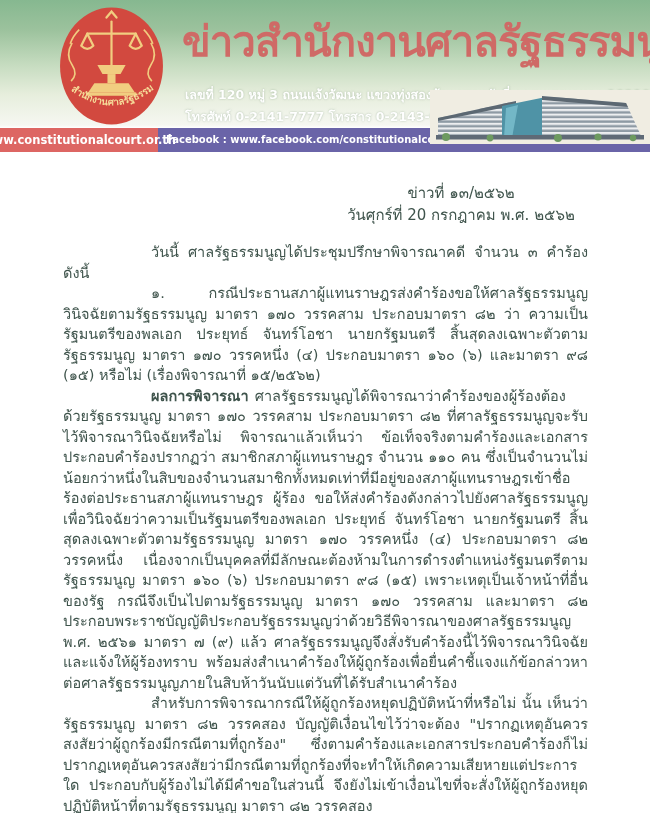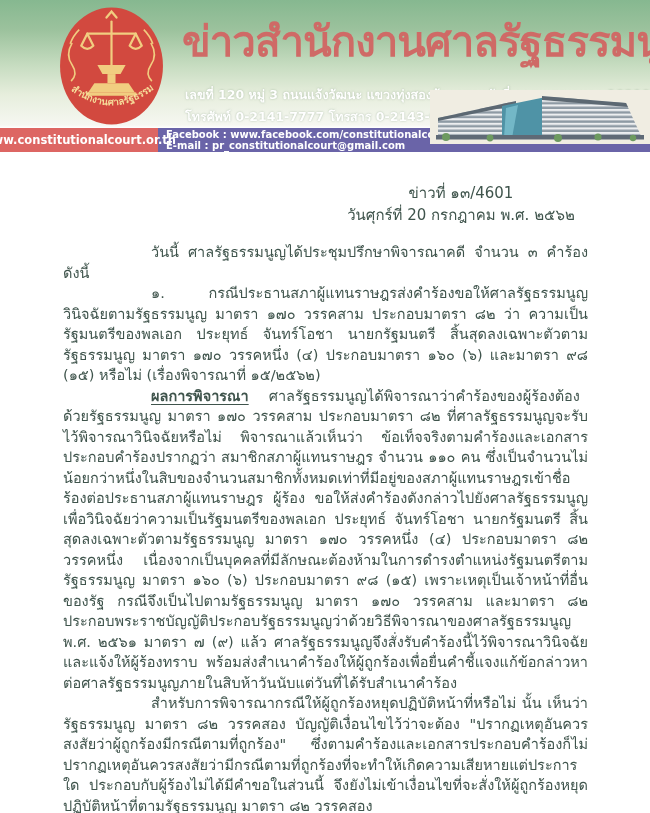--- a/index.html
+++ b/index.html
@@ -47,22 +47,22 @@
     position:absolute; top:152px; left:0; width:650px; box-sizing:border-box;
     padding:0 62px 0 63px; color:#3f544c;
     font-size:14.5px; line-height:20.5px;
   }
   .news-block {
     width:250px; margin:30px 2px 16px auto; text-align:center;
     font-size:15px; line-height:22px; white-space:nowrap;
   }
   p.para { margin:0; text-indent:88px; text-align:justify; }
   .lead {
-    font-weight:bold; text-decoration:underline; text-underline-offset:3px;
-    margin-right:20px;
+    font-weight:bold; text-underline-offset:3px;
+    margin-right:6px;
   }
 </style>
 </head>
 <body>
 
 <div class="page">
 
   <div class="letterhead">
 
     <svg class="seal" viewBox="0 0 110 124">
@@ -118,30 +118,29 @@
         <circle cx="128" cy="52" r="4"></circle>
           <circle cx="168" cy="51" r="3.6"></circle>
         <circle cx="203" cy="52" r="3.2"></circle>
       </g>
     </svg>
 
     <div class="bar">
       <div class="bar-web">www.constitutionalcourt.or.th</div>
       <div class="bar-right">
         <div>Facebook : www.facebook.com/constitutionalcourt.thai</div>
-        <div>E-mail  :  pr_constitutionalcourt@gmail.com</div>
       </div>
     </div>
 
   </div>
 
   <div class="doc">
 
     <div class="news-block">
-      <div>ข่าวที่  ๑๓/4601</div>
+      <div>ข่าวที่  ๑๓/๒๕๖๒</div>
       <div>วันศุกร์ที่  20  กรกฎาคม  พ.ศ.  ๒๕๖๒</div>
     </div>
 
     <p class="para"><span>วันนี้  ศาลรัฐธรรมนูญได้ประชุมปรึกษาพิจารณาคดี  จำนวน  ๓  คำร้อง  ดังนี้</span></p>
 
     <p class="para"><span>๑.  กรณีประธานสภาผู้แทนราษฎรส่งคำร้องขอให้ศาลรัฐธรรมนูญวินิจฉัยตามรัฐธรรมนูญ มาตรา ๑๗๐ วรรคสาม ประกอบมาตรา ๘๒ ว่า ความเป็นรัฐมนตรีของพลเอก ประยุทธ์ จันทร์โอชา นายกรัฐมนตรี สิ้นสุดลงเฉพาะตัวตามรัฐธรรมนูญ มาตรา ๑๗๐ วรรคหนึ่ง (๔) ประกอบมาตรา ๑๖๐ (๖) และมาตรา ๙๘ (๑๕) หรือไม่ (เรื่องพิจารณาที่ ๑๕/๒๕๖๒)</span></p>
 
     <p class="para"><span class="lead">ผลการพิจารณา</span><span>ศาลรัฐธรรมนูญได้พิจารณาว่าคำร้องของผู้ร้องต้องด้วยรัฐธรรมนูญ มาตรา ๑๗๐ วรรคสาม ประกอบมาตรา ๘๒ ที่ศาลรัฐธรรมนูญจะรับไว้พิจารณาวินิจฉัยหรือไม่ พิจารณาแล้วเห็นว่า ข้อเท็จจริงตามคำร้องและเอกสารประกอบคำร้องปรากฏว่า สมาชิกสภาผู้แทนราษฎร จำนวน ๑๑๐ คน ซึ่งเป็นจำนวนไม่น้อยกว่าหนึ่งในสิบของจำนวนสมาชิกทั้งหมดเท่าที่มีอยู่ของสภาผู้แทนราษฎรเข้าชื่อร้องต่อประธานสภาผู้แทนราษฎร ผู้ร้อง ขอให้ส่งคำร้องดังกล่าวไปยังศาลรัฐธรรมนูญเพื่อวินิจฉัยว่าความเป็นรัฐมนตรีของพลเอก ประยุทธ์ จันทร์โอชา นายกรัฐมนตรี สิ้นสุดลงเฉพาะตัวตามรัฐธรรมนูญ มาตรา ๑๗๐ วรรคหนึ่ง (๔) ประกอบมาตรา ๘๒ วรรคหนึ่ง เนื่องจากเป็นบุคคลที่มีลักษณะต้องห้ามในการดำรงตำแหน่งรัฐมนตรีตามรัฐธรรมนูญ มาตรา ๑๖๐ (๖) ประกอบมาตรา ๙๘ (๑๕) เพราะเหตุเป็นเจ้าหน้าที่อื่นของรัฐ กรณีจึงเป็นไปตามรัฐธรรมนูญ มาตรา ๑๗๐ วรรคสาม และมาตรา ๘๒ ประกอบพระราชบัญญัติประกอบรัฐธรรมนูญว่าด้วยวิธีพิจารณาของศาลรัฐธรรมนูญ พ.ศ. ๒๕๖๑ มาตรา ๗ (๙) แล้ว ศาลรัฐธรรมนูญจึงสั่งรับคำร้องนี้ไว้พิจารณาวินิจฉัย และแจ้งให้ผู้ร้องทราบ พร้อมส่งสำเนาคำร้องให้ผู้ถูกร้องเพื่อยื่นคำชี้แจงแก้ข้อกล่าวหาต่อศาลรัฐธรรมนูญภายในสิบห้าวันนับแต่วันที่ได้รับสำเนาคำร้อง</span></p>
 
     <p class="para"><span>สำหรับการพิจารณากรณีให้ผู้ถูกร้องหยุดปฏิบัติหน้าที่หรือไม่ นั้น เห็นว่า รัฐธรรมนูญ มาตรา ๘๒ วรรคสอง บัญญัติเงื่อนไขไว้ว่าจะต้อง "ปรากฏเหตุอันควรสงสัยว่าผู้ถูกร้องมีกรณีตามที่ถูกร้อง" ซึ่งตามคำร้องและเอกสารประกอบคำร้องก็ไม่ปรากฏเหตุอันควรสงสัยว่ามีกรณีตามที่ถูกร้องที่จะทำให้เกิดความเสียหายแต่ประการใด ประกอบกับผู้ร้องไม่ได้มีคำขอในส่วนนี้ จึงยังไม่เข้าเงื่อนไขที่จะสั่งให้ผู้ถูกร้องหยุดปฏิบัติหน้าที่ตามรัฐธรรมนูญ มาตรา ๘๒ วรรคสอง</span></p>

